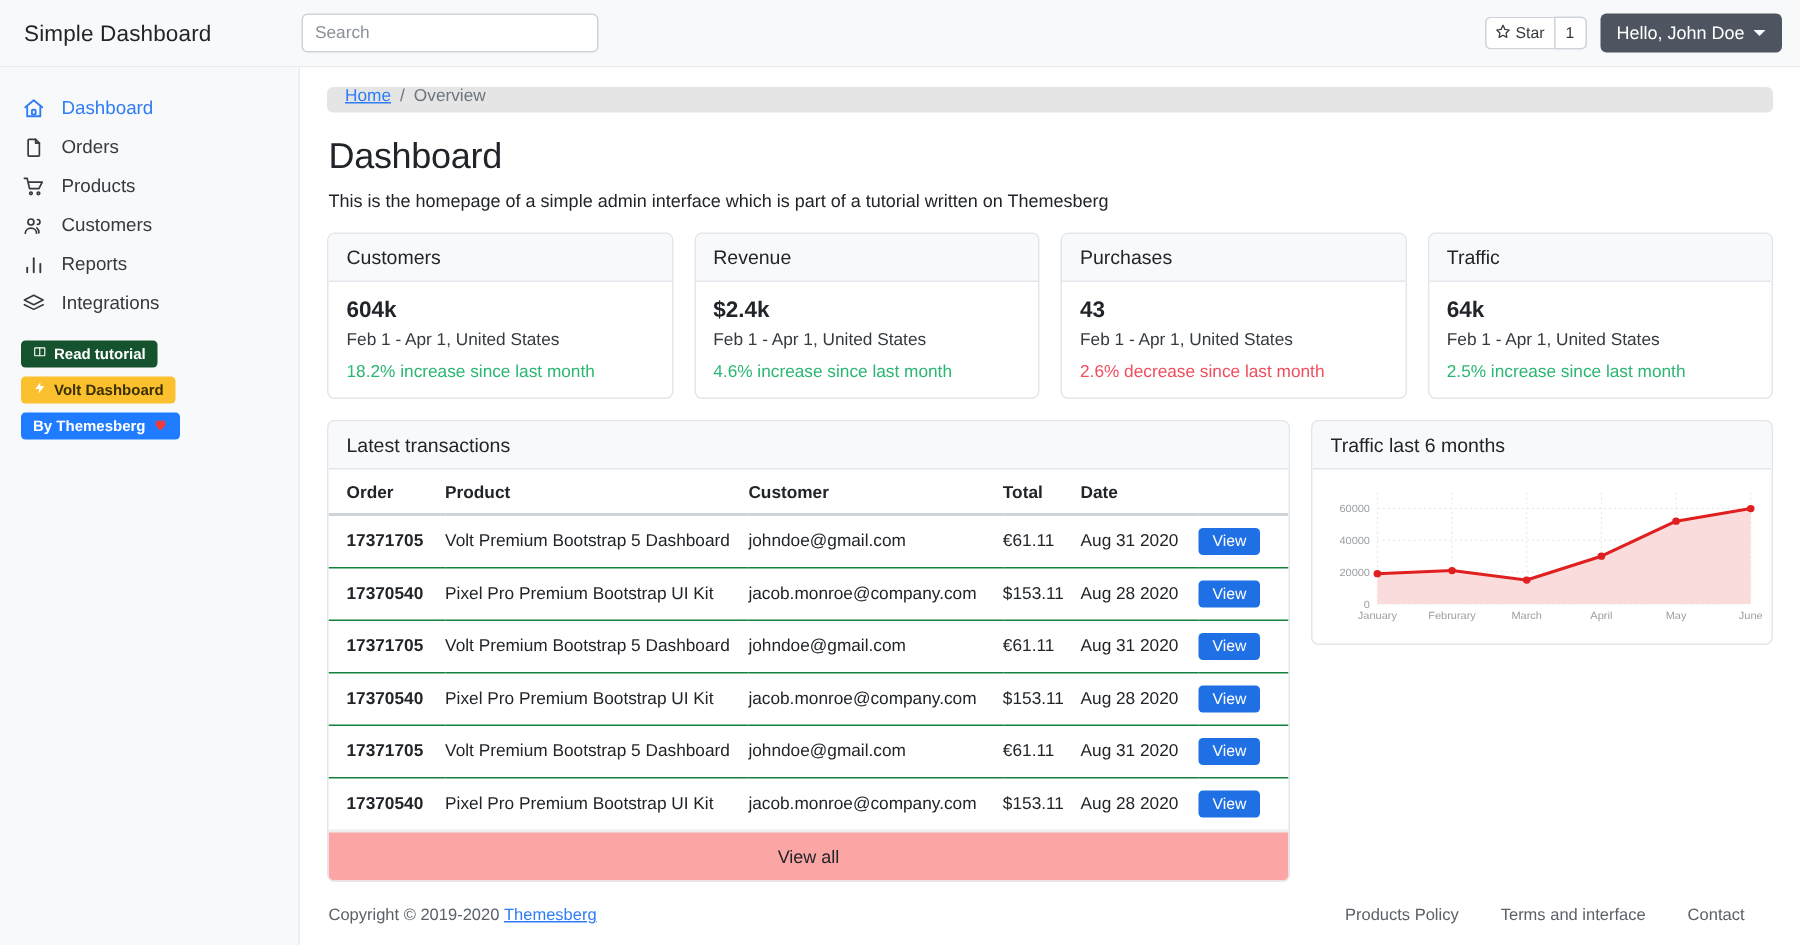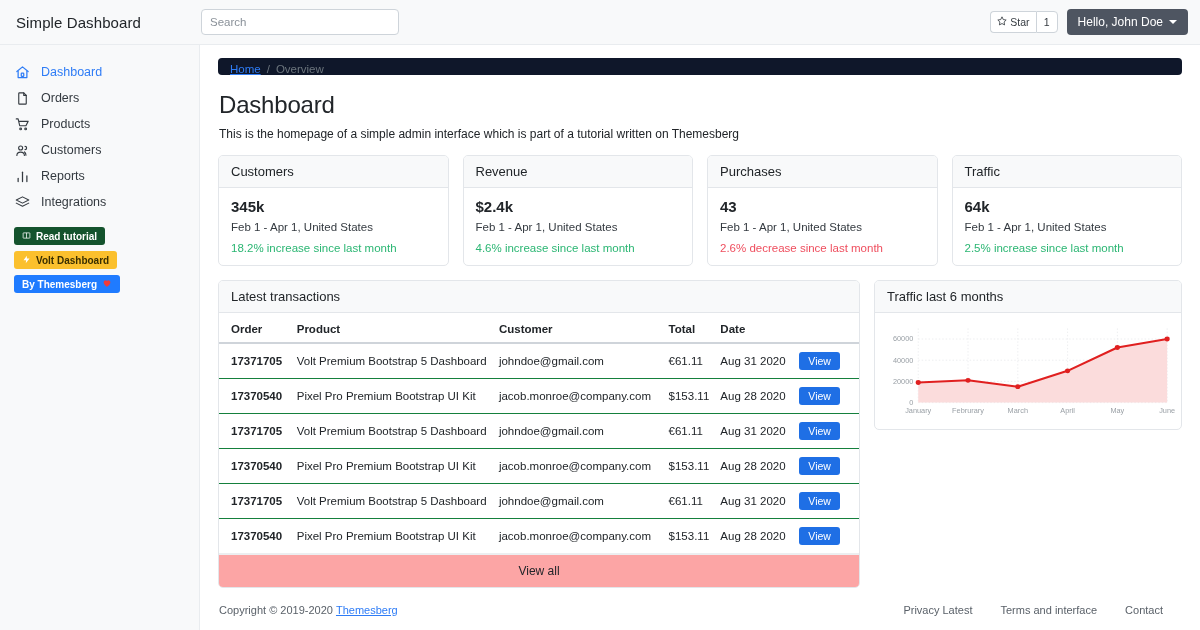--- a/index.html
+++ b/index.html
@@ -88,22 +88,22 @@
   .badge-themesberg { background: #1f7bff; }
 
   
   .main {
     flex: 1 1 auto; min-width: 0;
     background: #fff;
     padding: 13px 18px 0 18px;
     display: flex; flex-direction: column;
   }
   .breadcrumb {
-    background: #0f172a; border-radius: 4px;
-    height: 24px; display: flex; align-items: flex-end;
+    background: #e5e5e5; border-radius: 4px;
+    height: 24px; display: flex; align-items: flex-start;
     padding: 0 12px; font-size: 11.5px; color: #6c757d;
     gap: 6px;
   }
   .breadcrumb a { color: #2e7cf6; text-decoration: underline; }
   .page-title { font-size: 24px; font-weight: normal; margin: 16px 0 0 1px; letter-spacing: -.2px; }
   .page-sub { font-size: 12px; color: #212529; margin: 8px 0 0 1px; }
 
   
   .stat-row { display: flex; gap: 14px; margin-top: 14px; }
   .card {
@@ -307,21 +307,21 @@
       </div>
 
       <h1 class="page-title">Dashboard</h1>
       <div class="page-sub">This is the homepage of a simple admin interface which is part of a tutorial written on Themesberg</div>
 
       <div class="stat-row">
 
         <div class="card stat-card">
           <div class="card-head">Customers</div>
           <div class="card-body">
-            <div class="stat-value">345k</div>
+            <div class="stat-value">604k</div>
             <div class="stat-range">Feb 1 - Apr 1, United States</div>
             <div class="stat-delta up">18.2% increase since last month</div>
           </div>
         </div>
 
         <div class="card stat-card">
           <div class="card-head">Revenue</div>
           <div class="card-body">
             <div class="stat-value">$2.4k</div>
             <div class="stat-range">Feb 1 - Apr 1, United States</div>
@@ -472,21 +472,21 @@
             </svg>
           </div>
         </div>
       </div>
 
       <div class="footer">
         <span>Copyright © 2019-2020</span>
         <span>&nbsp;</span>
         <a>Themesberg</a>
         <div class="footer-links">
-          <span>Privacy Latest</span>
+          <span>Products Policy</span>
           <span>Terms and interface</span>
           <span>Contact</span>
         </div>
       </div>
 
     </div>
   </div>
 </div>
 
 </body></html>

